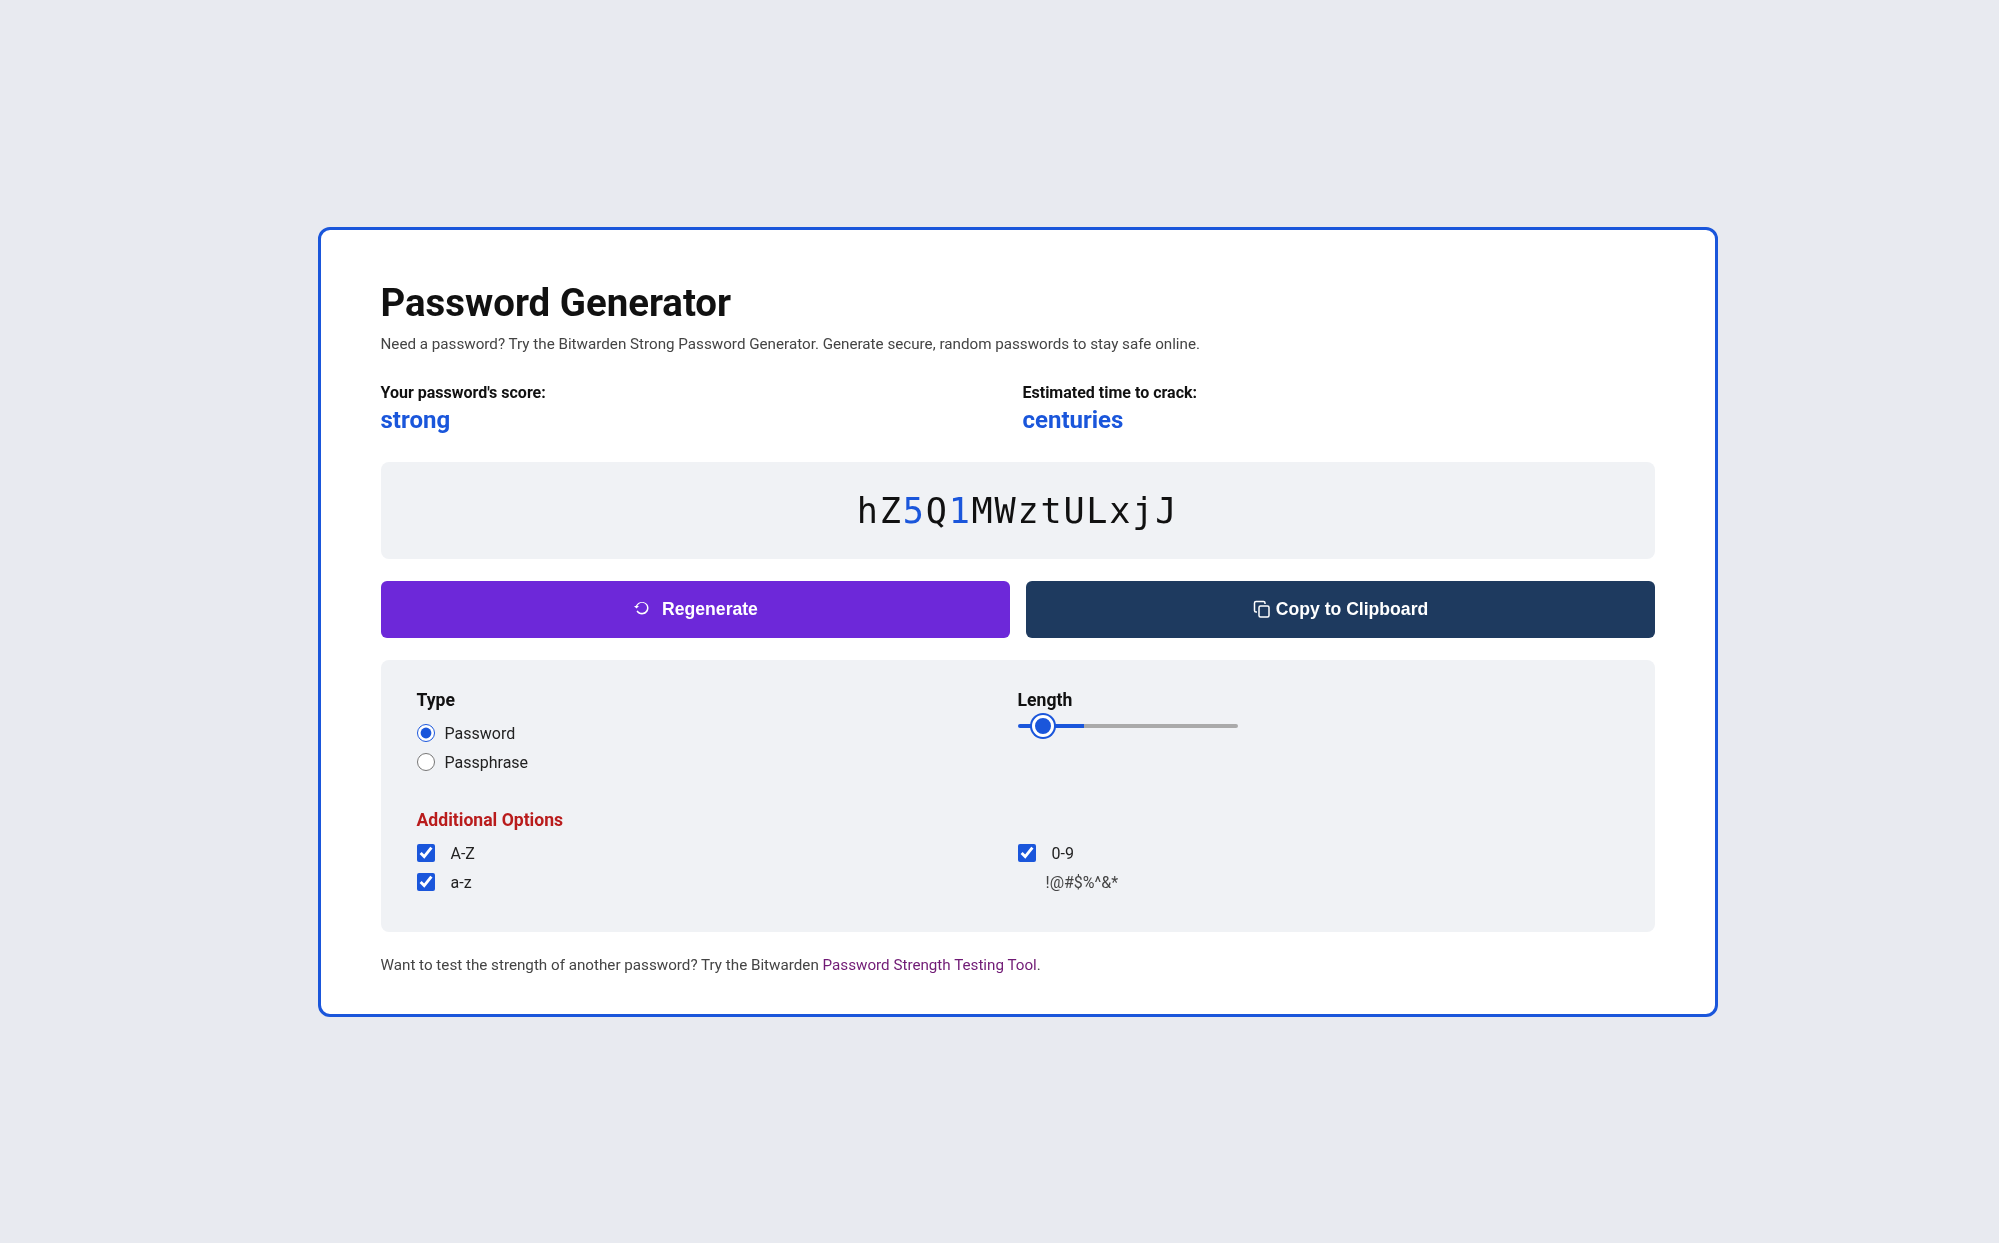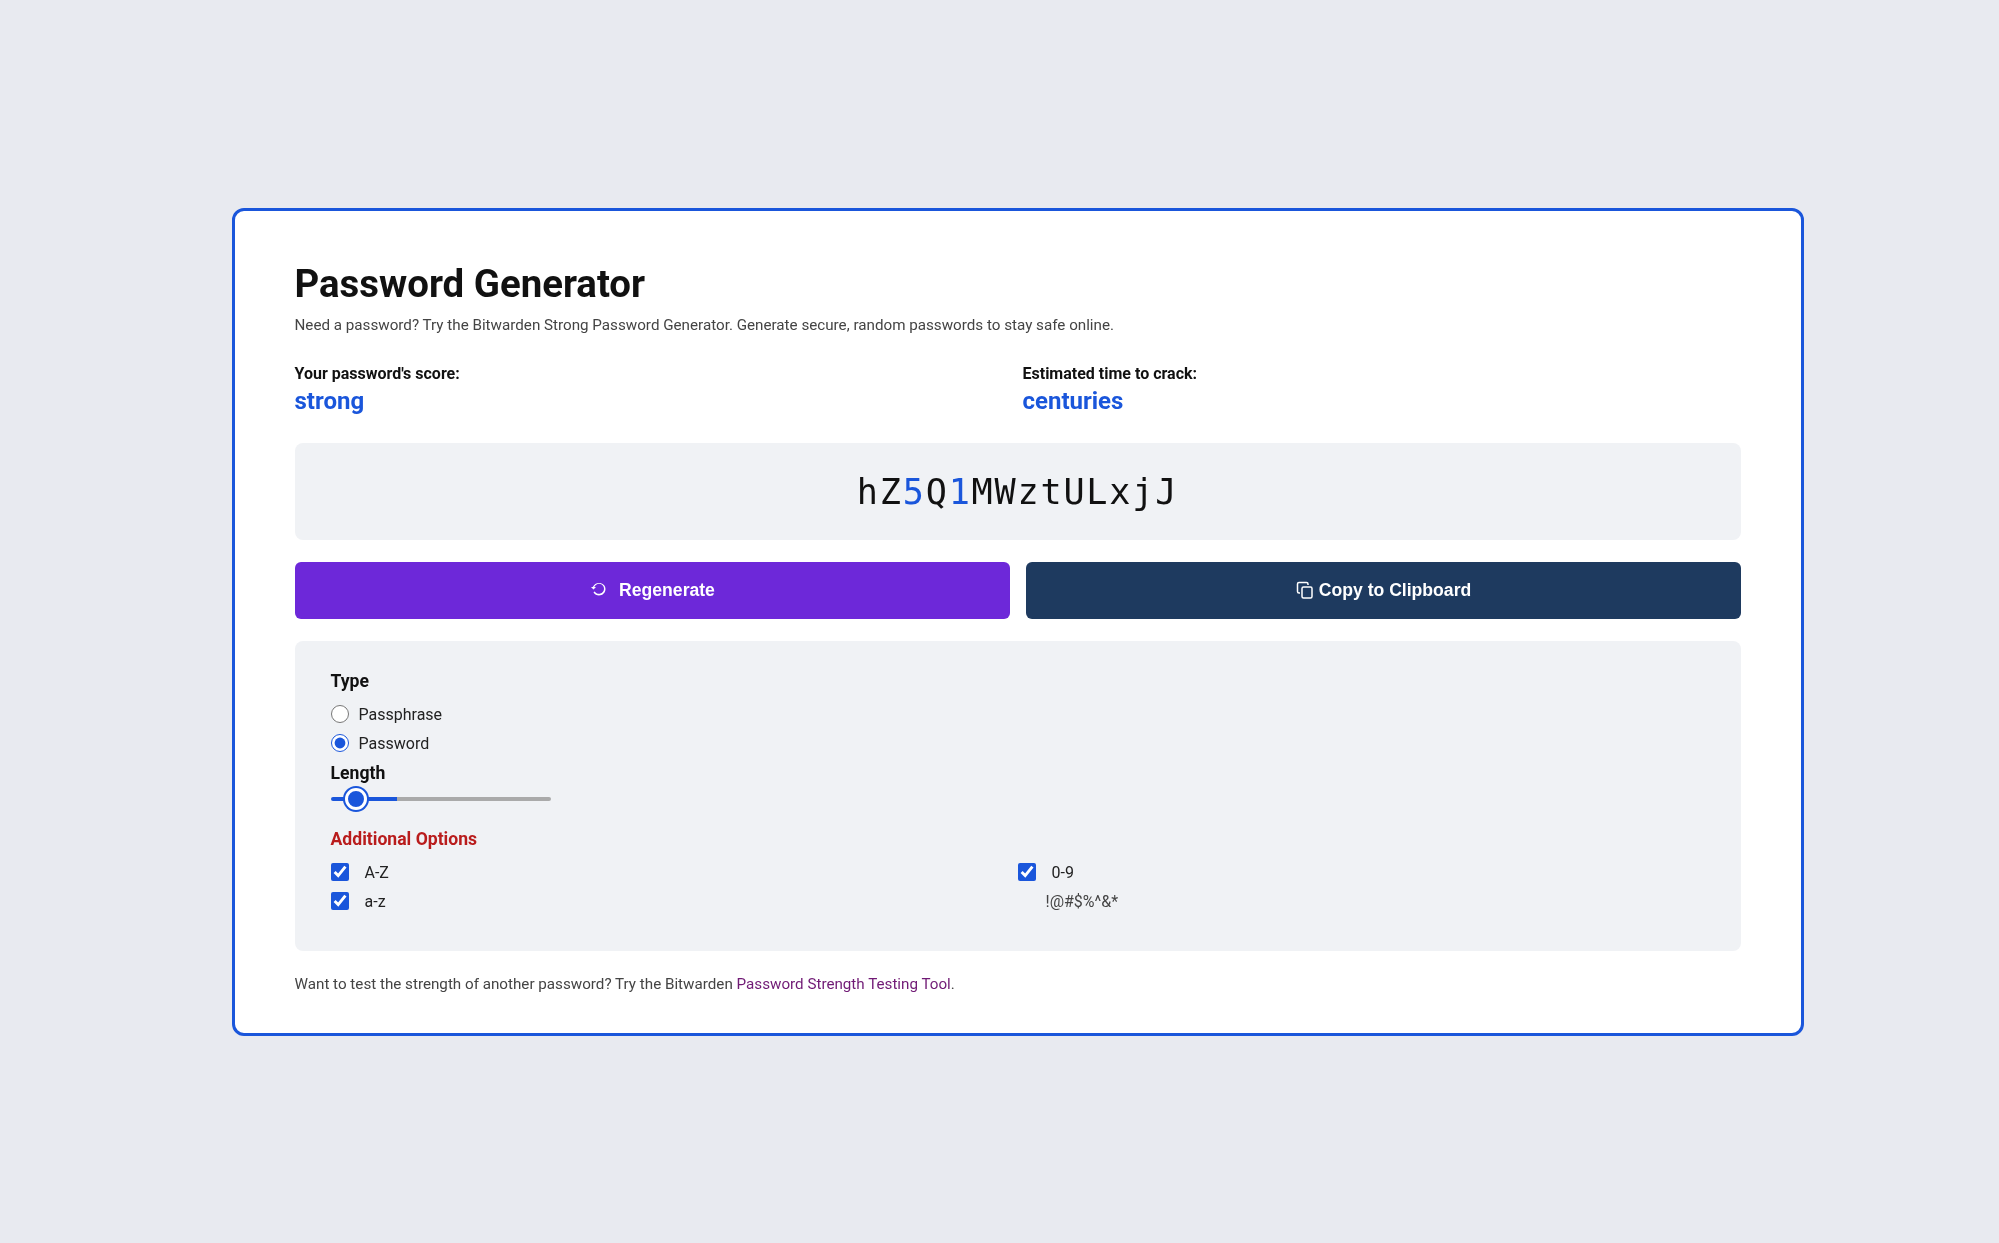--- a/index.html
+++ b/index.html
@@ -11,21 +11,21 @@
       justify-content: center;
       align-items: center;
       min-height: 100vh;
       padding: 20px;
     }
 
     .page-wrapper {
       background: #fff;
       border: 3px solid #1a56db;
       border-radius: 12px;
-      width: 1572px;
+      width: 1400px;
       max-width: 100%;
       padding: 50px 60px 40px 60px;
       margin-left: 36px;
     }
 
     .page-title {
       font-size: 2.4rem;
       font-weight: 700;
       color: #111;
       margin-bottom: 10px;
@@ -118,21 +118,20 @@
       background: #f0f2f5;
       border-radius: 8px;
       padding: 30px 36px;
       margin-bottom: 24px;
     }
 
     .options-top {
       display: flex;
       gap: 0;
       margin-bottom: 28px;
-      flex-direction: column;
     }
 
     .type-section {
       flex: 1;
     }
 
     .length-section {
       flex: 1;
     }
 
@@ -285,27 +284,27 @@
   </div>
 
   <div class="options-panel">
 
     <div class="options-top">
 
       <div class="type-section">
         <div class="section-title">Type</div>
 
         <label class="radio-item">
+          <input type="radio" name="type" checked="" style="">
+          <span>Password</span>
+        </label>
+
+        <label class="radio-item">
           <input type="radio" name="type" style="">
           <span>Passphrase</span>
-        </label>
-
-        <label class="radio-item">
-          <input type="radio" name="type" checked="" style="">
-          <span>Password</span>
         </label>
       </div>
 
       <div class="length-section">
         <div class="section-title">Length</div>
 
 
         <div class="slider-wrapper">
           <input type="range" min="5" max="128" value="14" style="">
         </div>

